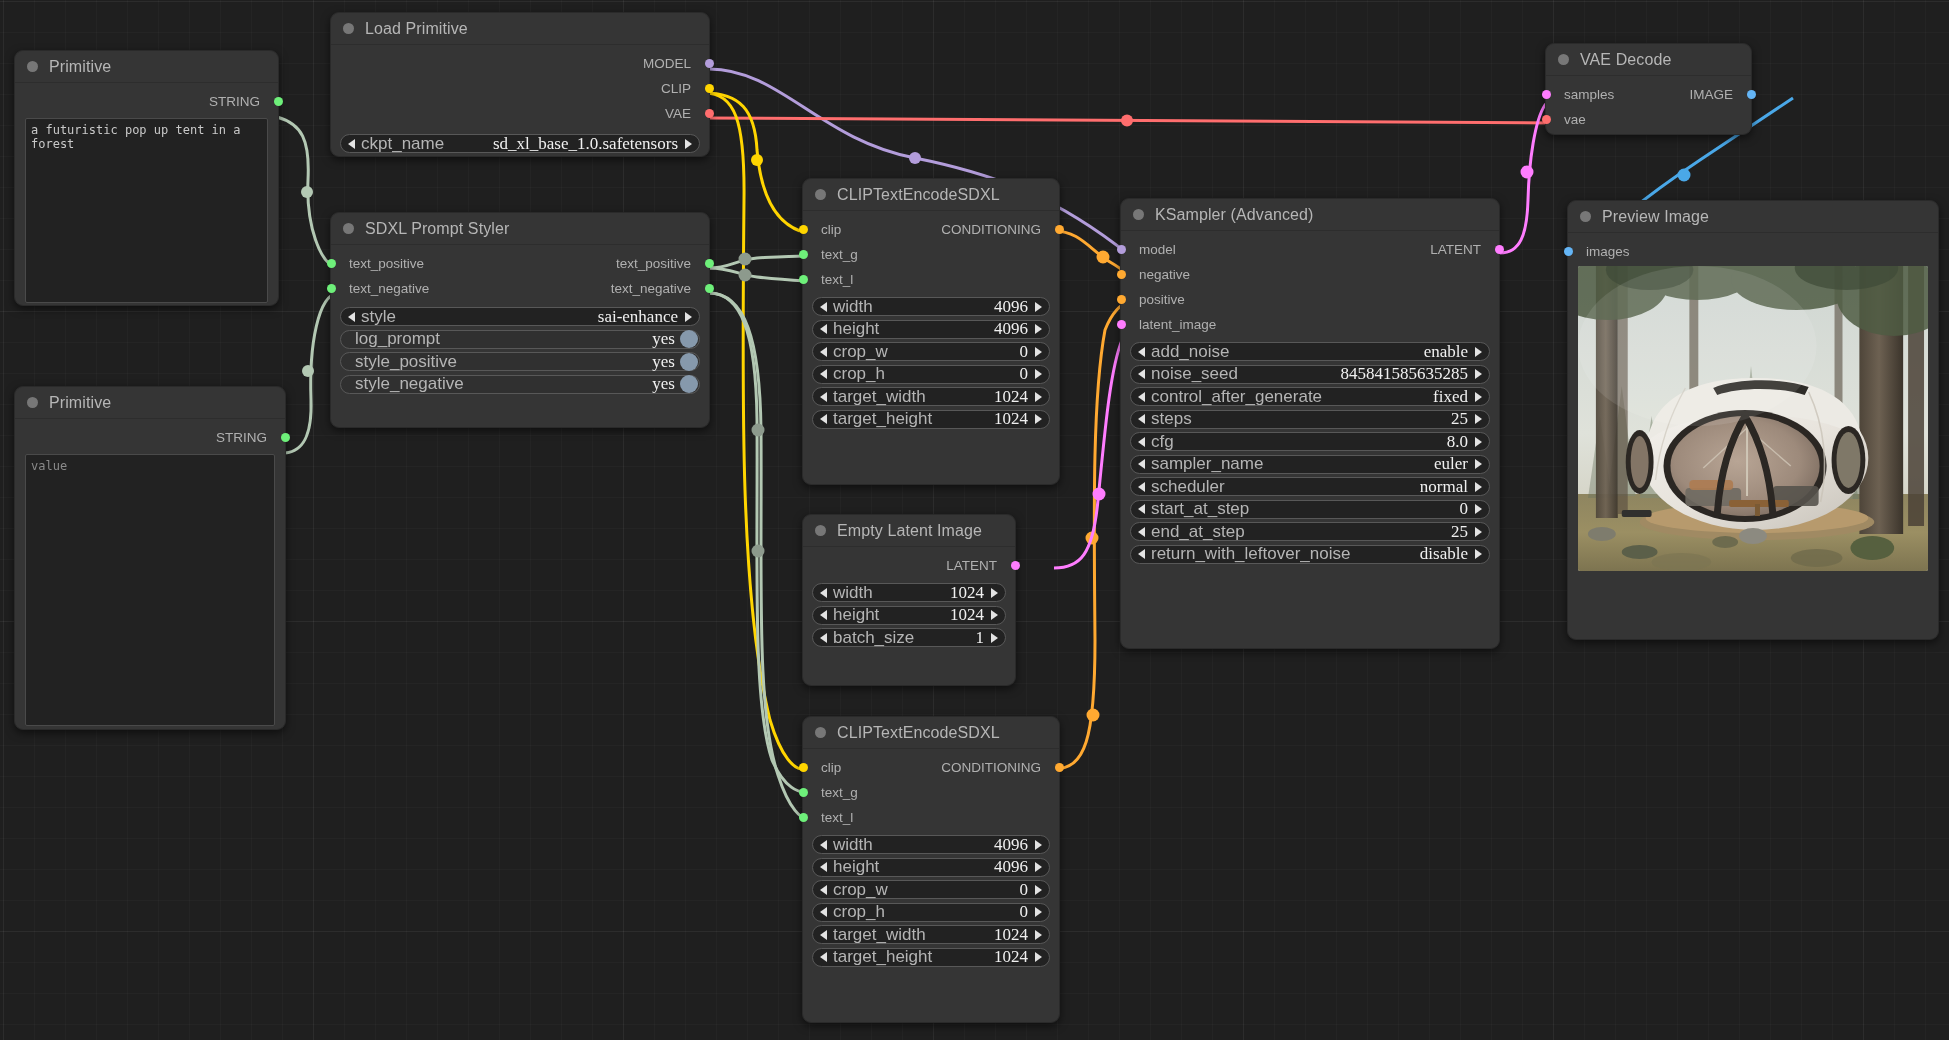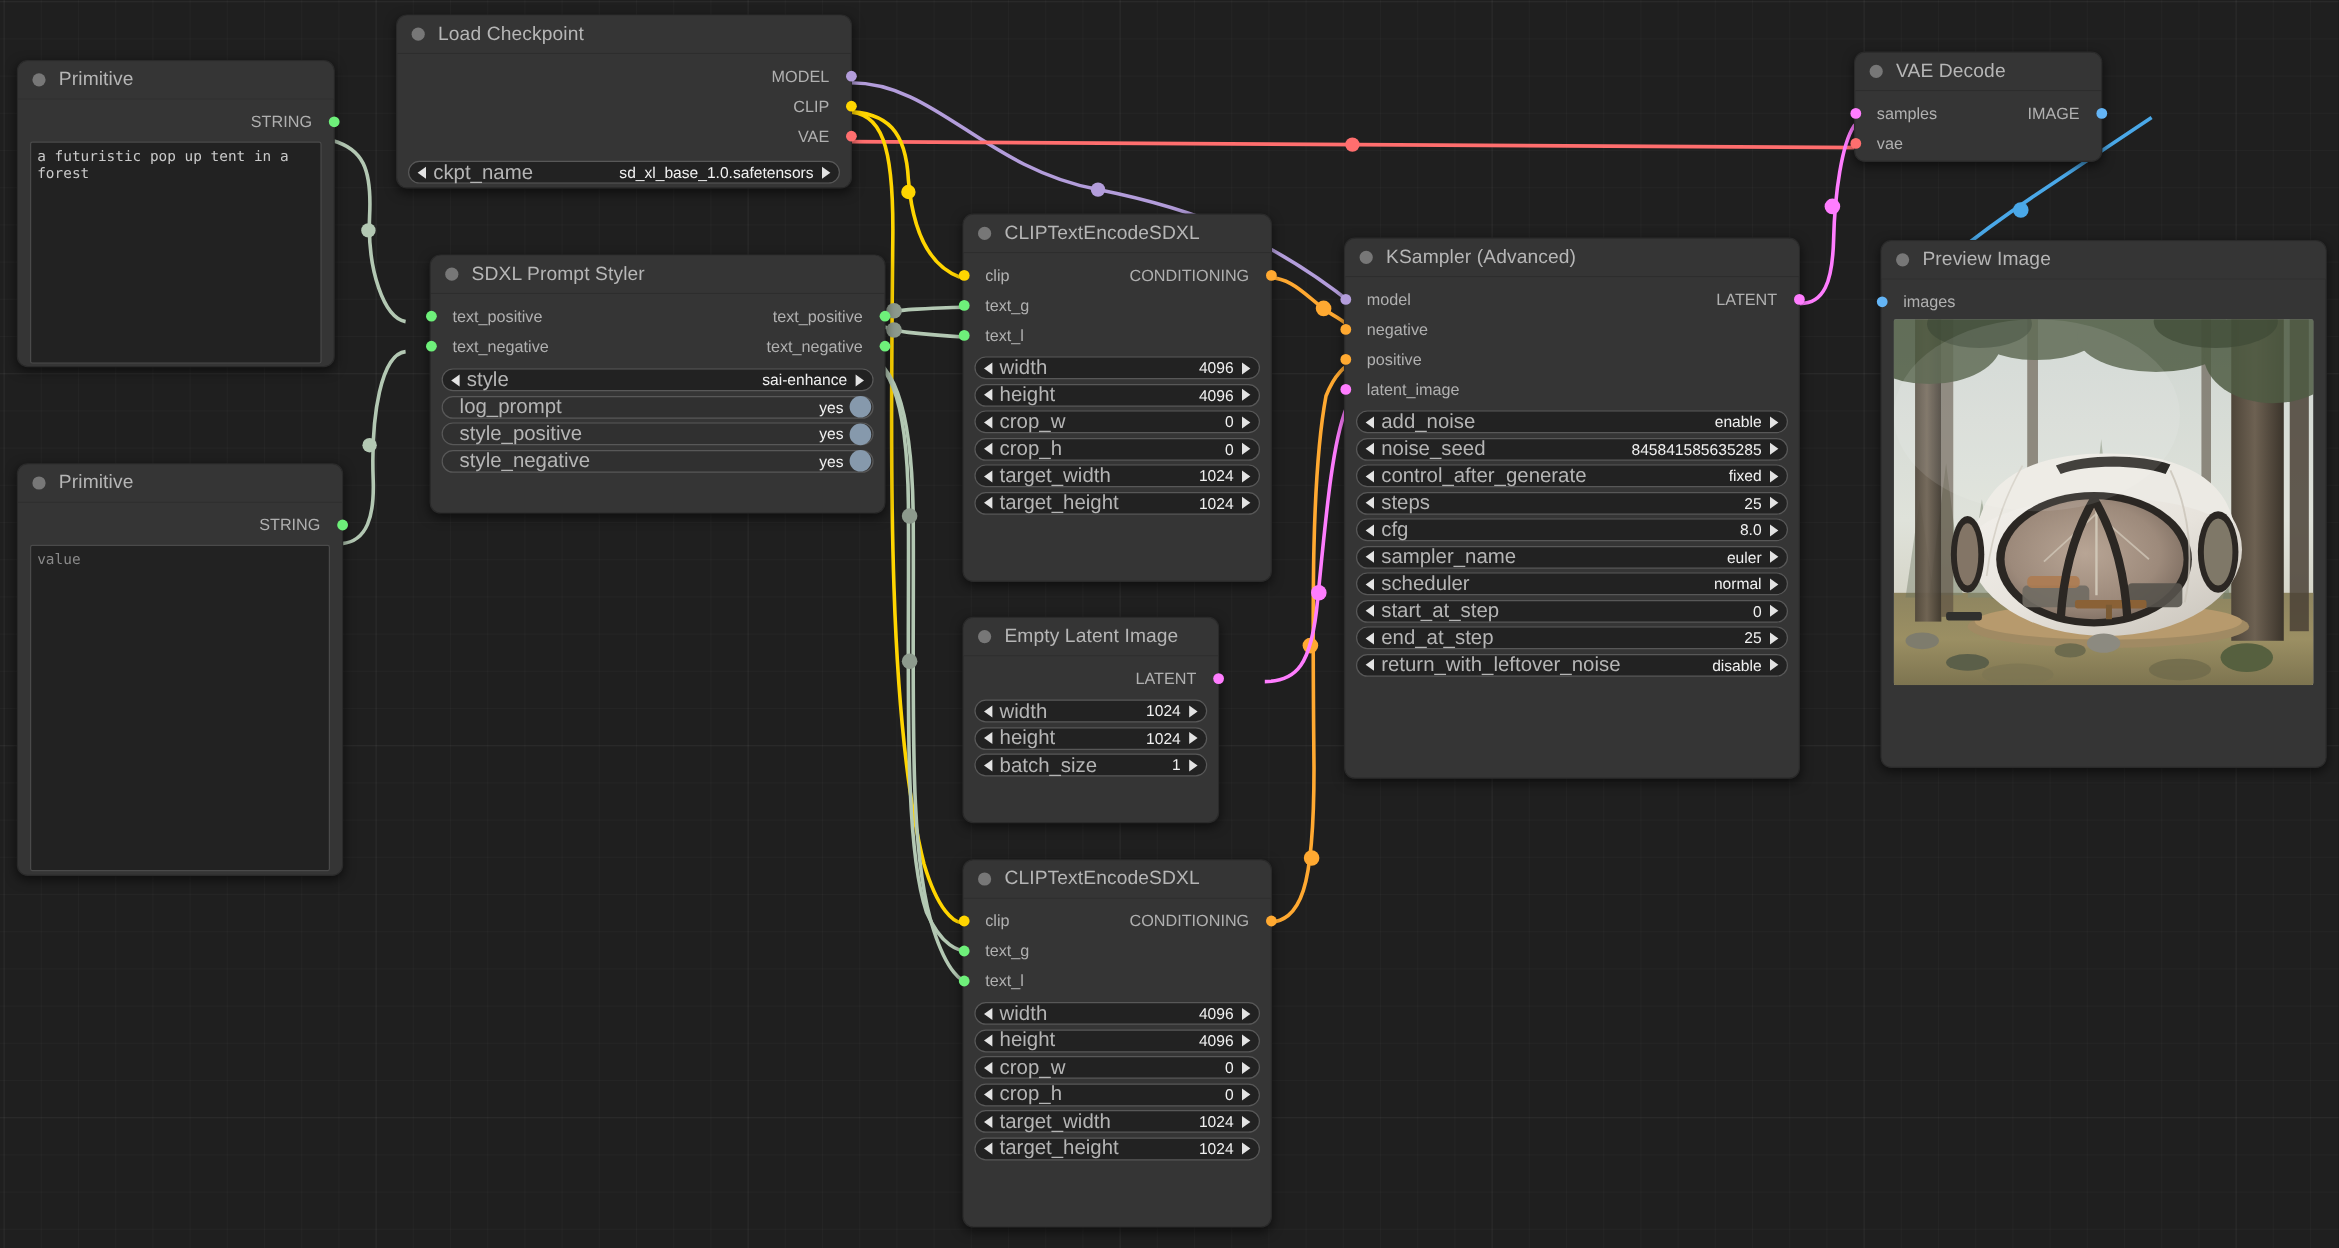--- a/index.html
+++ b/index.html
@@ -72,21 +72,21 @@
   }
   .widget.plain { background: #303030; }
   .widget .arrow-l, .widget .arrow-r {
     width: 0; height: 0; flex: none;
     border-top: 5px solid transparent; border-bottom: 5px solid transparent;
   }
   .widget .arrow-l { border-right: 7px solid #e3e3e3; margin-left: 7px; }
   .widget .arrow-r { border-left: 7px solid #e3e3e3; margin-right: 7px; }
   .widget .wname { margin-left: 6px; color: #b5b5b5; font-size: 17px; }
   .widget.noarrow .wname { margin-left: 14px; }
-  .widget .wval { margin-left: auto; margin-right: 7px; color: #f0f0f0; font-size: 13px; }
+  .widget .wval { margin-left: auto; margin-right: 7px; color: #f0f0f0; font-size: 17px; font-family: Liberation Serif, serif; }
   .widget .toggle {
     width: 18px; height: 18px; border-radius: 50%;
     background: #8699ac; margin-right: 1px; flex: none;
   }
   .widget .wval.tog { margin-right: 5px; }
 
   
   .textbox {
     margin: 4px 10px 8px 10px;
     background: #222222;
@@ -172,21 +172,21 @@
         </div>
         <span class="dot-out" style="background:#6ef07a;"></span>
       </div>
       <div class="textbox" style="height:185px;">a futuristic pop up tent in a forest</div>
     </div>
   </div>
 
   <div class="node" style="left:330px; top:12px; width:380px; height:145px;">
     <div class="node-title">
       <span class="title-dot"></span>
-      <span>Load Checkpoint</span>
+      <span>Load Primitive</span>
     </div>
     <div class="node-body">
       <div class="slot-row">
         <div class="out-wrap">
             <span class="t-out">MODEL</span>
           </div>
         <span class="dot-out" style="background:#b39ddb;"></span>
       </div>
       <div class="slot-row">
         <div class="out-wrap">
@@ -202,21 +202,21 @@
       </div>
       <div class="widget" style="margin-top:8px;">
         <span class="arrow-l"></span>
         <span class="wname">ckpt_name</span>
         <span class="wval">sd_xl_base_1.0.safetensors</span>
         <span class="arrow-r"></span>
       </div>
     </div>
   </div>
 
-  <div class="node" style="left:330px; top:212px; width:380px; height:216px;margin-left:28px;">
+  <div class="node" style="left:330px; top:212px; width:380px; height:216px;">
     <div class="node-title">
       <span class="title-dot"></span>
       <span>SDXL Prompt Styler</span>
     </div>
     <div class="node-body">
       <div class="slot-row">
         <span class="dot-in" style="background:#6ef07a;"></span>
         <div class="in-wrap">
             <span class="t-in">text_positive</span>
           </div>

